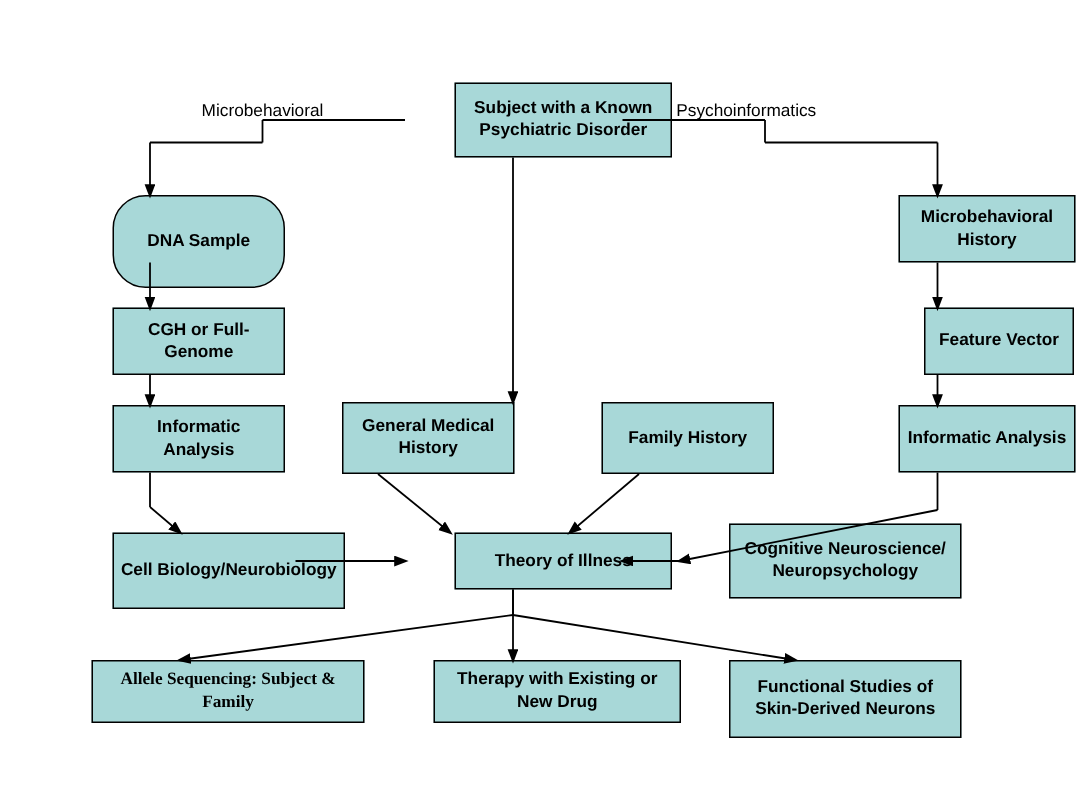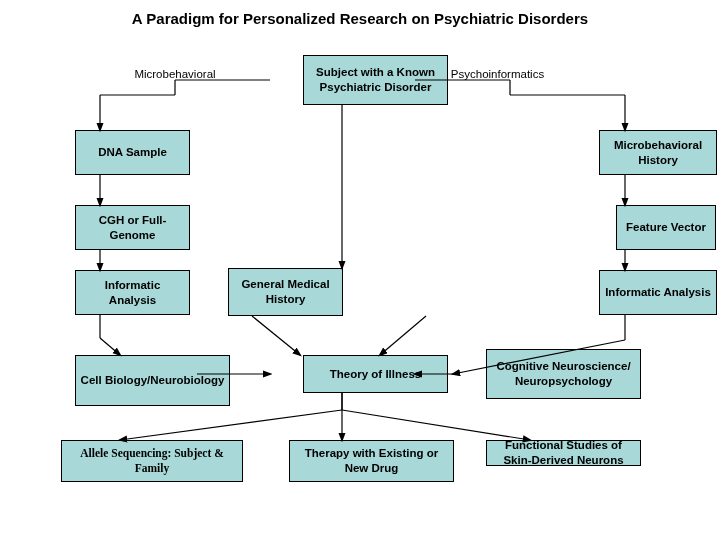--- a/index.html
+++ b/index.html
@@ -48,36 +48,36 @@
       position: absolute;
       font-size: 11.5px;
       text-align: center;
       background: transparent;
     }
   </style>
 </head>
 <body>
 
 <div class="diagram">
-  <div class="title">A Paradigm for Personalized Research on Psychiatric Disorders</div>
 
   <div class="box" style="left:270px; top:55px; width:145px; height:50px;">Subject with a Known
 Psychiatric Disorder</div>
 
-  <div class="box" style="left:42px; top:130px; width:115px; height:45px;">DNA Sample</div>
+  <div class="box" style="left:42px; top:130px; width:115px; height:62px;border-radius:22px;">DNA Sample</div>
 
   <div class="box" style="left:42px; top:205px; width:115px; height:45px;">CGH or
 Full-Genome</div>
 
   <div class="box" style="left:42px; top:270px; width:115px; height:45px;">Informatic
 Analysis</div>
 
   <div class="box" style="left:195px; top:268px; width:115px; height:48px;">General Medical
 History</div>
 
+  <div class="box" style="left:368px; top:268px; width:115px; height:48px;">Family History</div>
 
   <div class="box" style="left:566px; top:130px; width:118px; height:45px;">Microbehavioral
 History</div>
 
   <div class="box" style="left:583px; top:205px; width:100px; height:45px;">Feature
 Vector</div>
 
   <div class="box" style="left:566px; top:270px; width:118px; height:45px;">Informatic
 Analysis</div>
 
@@ -87,21 +87,21 @@
 
   <div class="box" style="left:453px; top:349px; width:155px; height:50px;">Cognitive Neuroscience/
 Neuropsychology</div>
 
   <div class="box" style="left:28px; top:440px; width:182px; height:42px;font-family:Liberation Serif, serif;">Allele Sequencing:
 Subject &amp; Family</div>
 
   <div class="box" style="left:256px; top:440px; width:165px; height:42px;">Therapy with
 Existing or New Drug</div>
 
-  <div class="box" style="left:453px; top:440px; width:155px; height:26px;">Functional Studies of
+  <div class="box" style="left:453px; top:440px; width:155px; height:52px;">Functional Studies of
 Skin-Derived Neurons</div>
 
   <div class="label" style="left:130px; top:68px; width:90px;">Microbehavioral</div>
   <div class="label" style="left:440px; top:68px; width:115px;">Psychoinformatics</div>
 
   <svg class="arrows">
     <defs>
       <marker id="arrow" markerWidth="8" markerHeight="8" refX="6" refY="3" orient="auto">
         <path d="M0,0 L0,6 L8,3 z" fill="#000"></path>
       </marker>

